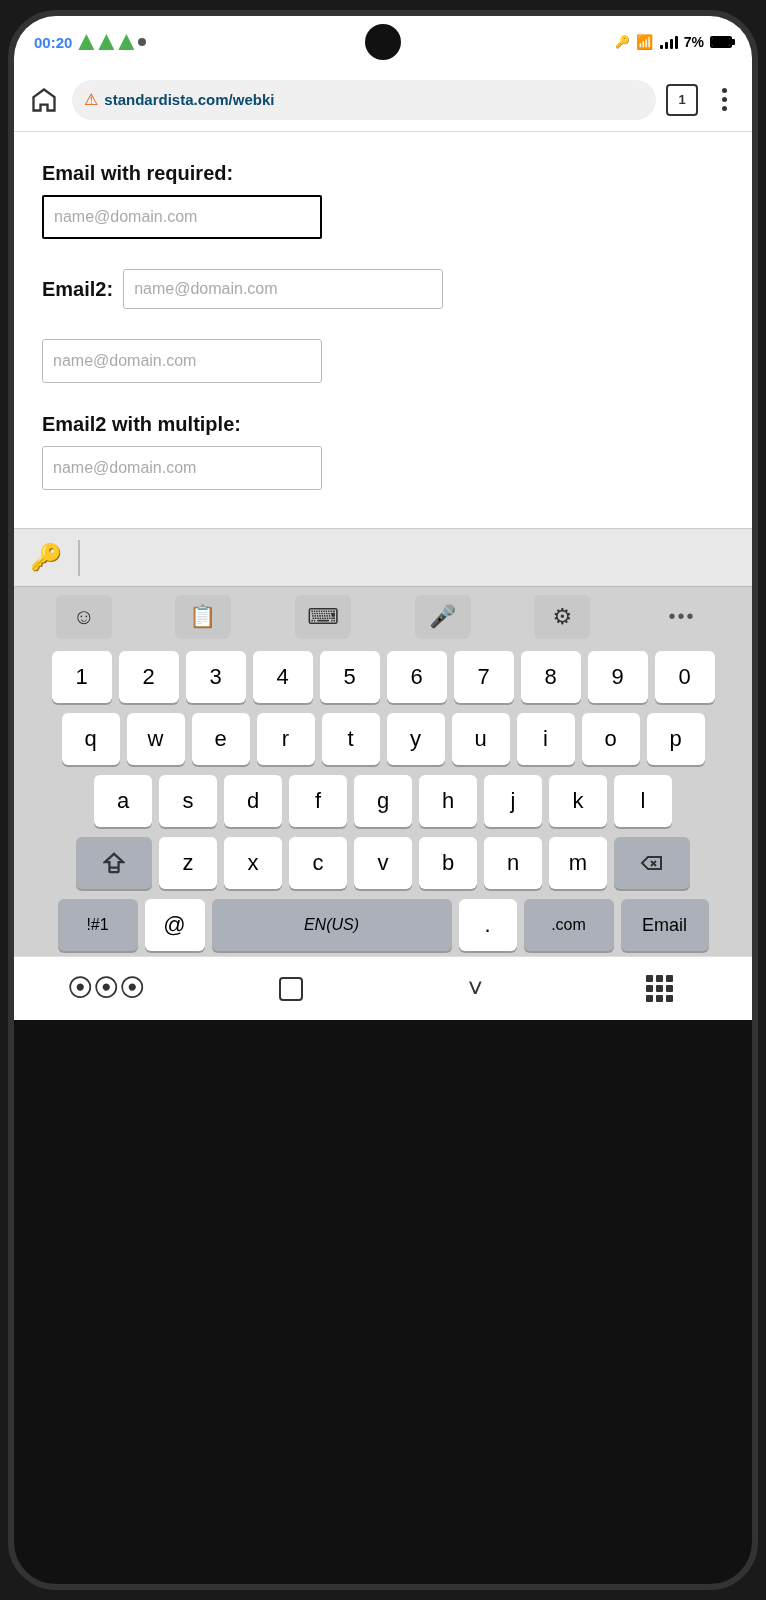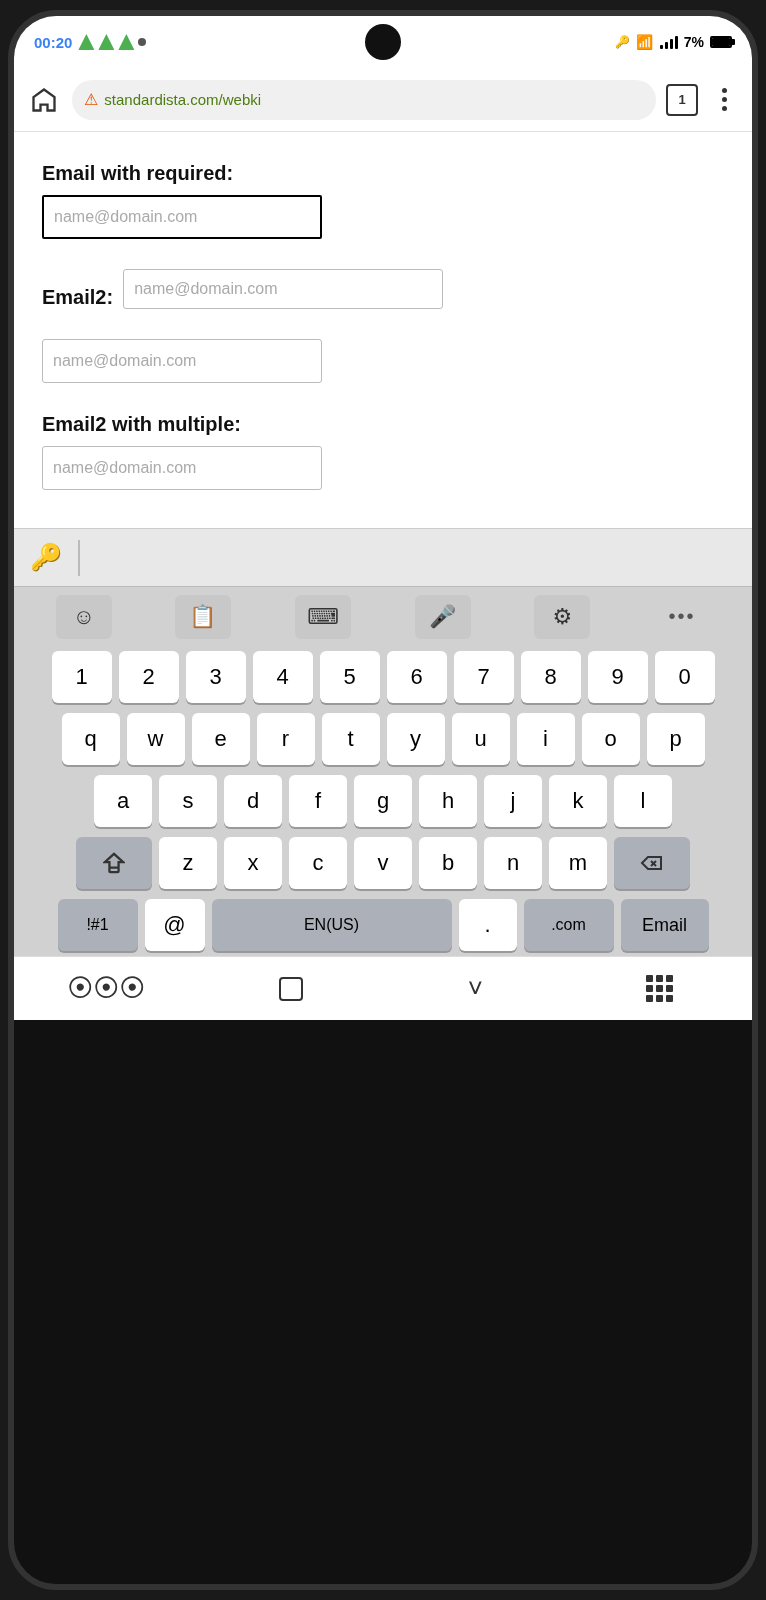--- a/index.html
+++ b/index.html
@@ -167,21 +167,22 @@
       align-items: center;
       padding: 0 12px;
       gap: 6px;
     }
     .warning-icon {
       font-size: 16px;
       color: #e65100;
     }
     .url-text {
       font-size: 15px;
-      color: #4d7c0f;
+      color: #0c4a6e;
+      font-weight: bold;
     }
     .tab-btn {
       width: 32px;
       height: 32px;
       border: 2px solid #333;
       border-radius: 4px;
       display: flex;
       align-items: center;
       justify-content: center;
       font-size: 13px;
@@ -234,21 +235,21 @@
       background: #fff;
       display: flex;
       align-items: center;
     }
     .form-input.light-border {
       border: 1.5px solid #bbb;
       border-radius: 3px;
     }
     .form-input-inline {
       display: flex;
-      align-items: flex-end;
+      align-items: center;
       gap: 10px;
     }
     .inline-label {
       font-size: 20px;
       font-weight: 600;
       color: #111;
       white-space: nowrap;
     }
     .inline-input {
       flex: 1;
@@ -371,20 +372,21 @@
     .key-at {
       width: 60px;
       height: 52px;
       font-size: 22px;
     }
     .key-space {
       width: 240px;
       height: 52px;
       font-size: 16px;
       background: #acb0b8;
+      font-style: italic;
     }
     .key-dot {
       width: 58px;
       height: 52px;
     }
     .key-dotcom {
       width: 90px;
       height: 52px;
       font-size: 16px;
       background: #acb0b8;

